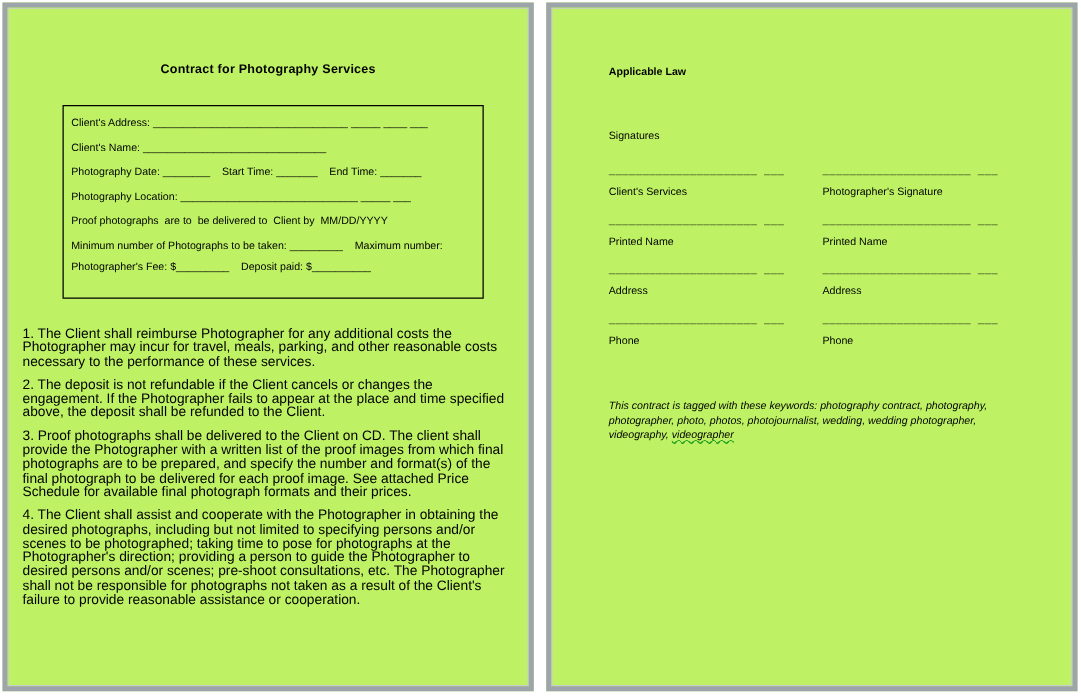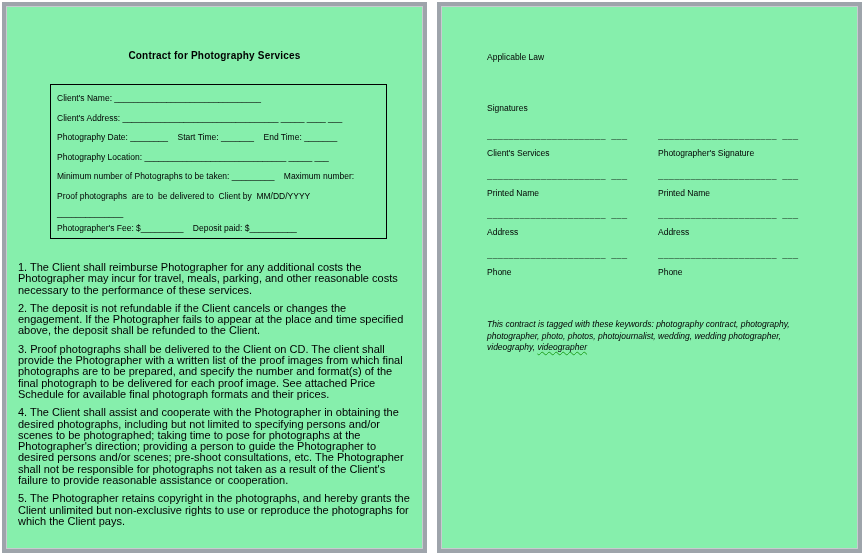--- a/index.html
+++ b/index.html
@@ -9,21 +9,21 @@
     font-family: "Liberation Sans", sans-serif;
     color: #000000;
     overflow: hidden;
   }
   .canvas { position: relative; width: 865px; height: 557px; }
   .page {
     position: absolute;
     top: 2px;
     width: 425px;
     height: 551px;
-    background: #86efac;
+    background: #bef264;
     border: 4px solid #9ea4ab;
     box-shadow: inset 0 0 0 1px #c7cbd0;
   }
   .page-1 { left: 2px; }
   .page-2 { left: 437px; }
 
   .doc-title {
     position: absolute;
     top: 44px; left: 0; right: 0;
     text-align: center;
@@ -57,21 +57,21 @@
     margin-bottom: 7px;
   }
 
   .p2-heading {
     position: absolute;
     left: 46px;
     font-size: 8.5px;
     line-height: 11px;
     white-space: pre;
   }
-  .law-heading { top: 46px; }
+  .law-heading { top: 46px; font-weight: bold; }
   .law-text {
     position: absolute;
     left: 46px; top: 67px;
     width: 345px;
     font-size: 8.5px;
     line-height: 11.3px;
   }
   .sig-heading { top: 97px; text-align: right; }
 
   .sig-col { position: absolute; width: 165px; }
@@ -113,36 +113,34 @@
 </style>
 </head>
 <body>
 
 <div class="canvas">
 
   <div class="page page-1">
     <div class="doc-title">Contract for Photography Services</div>
 
     <div class="form-box">
+      <div class="fbrow">Client's Address: _________________________________ _____ ____ ___</div>
       <div class="fbrow">Client's Name: _______________________________</div>
-      <div class="fbrow">Client's Address: _________________________________ _____ ____ ___</div>
       <div class="fbrow">Photography Date: ________    Start Time: _______    End Time: _______</div>
       <div class="fbrow">Photography Location: ______________________________ _____ ___</div>
+      <div class="fbrow">Proof photographs  are to  be delivered to  Client by  MM/DD/YYYY</div>
       <div class="fbrow">Minimum number of Photographs to be taken: _________    Maximum number:</div>
-      <div class="fbrow">Proof photographs  are to  be delivered to  Client by  MM/DD/YYYY</div>
-      <div class="fbrow wrap-line">______________</div>
       <div class="fbrow fee-line">Photographer's Fee: $_________    Deposit paid: $__________</div>
     </div>
 
     <div class="clauses">
       <div class="clause">1. The Client shall reimburse Photographer for any additional costs the Photographer may incur for travel, meals, parking, and other reasonable costs necessary to the performance of these services.</div>
       <div class="clause">2. The deposit is not refundable if the Client cancels or changes the engagement. If the Photographer fails to appear at the place and time specified above, the deposit shall be refunded to the Client.</div>
       <div class="clause">3. Proof photographs shall be delivered to the Client on CD. The client shall provide the Photographer with a written list of the proof images from which final photographs are to be prepared, and specify the number and format(s) of the final photograph to be delivered for each proof image. See attached Price Schedule for available final photograph formats and their prices.</div>
       <div class="clause">4. The Client shall assist and cooperate with the Photographer in obtaining the desired photographs, including but not limited to specifying persons and/or scenes to be photographed; taking time to pose for photographs at the Photographer's direction; providing a person to guide the Photographer to desired persons and/or scenes; pre-shoot consultations, etc. The Photographer shall not be responsible for photographs not taken as a result of the Client's failure to provide reasonable assistance or cooperation.</div>
-      <div class="clause">5. The Photographer retains copyright in the photographs, and hereby grants the Client unlimited but non-exclusive rights to use or reproduce the photographs for which the Client pays.</div>
     </div>
   </div>
 
   <div class="page page-2">
     <div class="p2-heading law-heading">Applicable Law</div>
     <div class="p2-heading sig-heading">Signatures</div>
 
     <div class="sig-col sig-col-left">
       <div class="sig-row sig-row-0">
         <div class="sig-line">______________________ ___</div>

